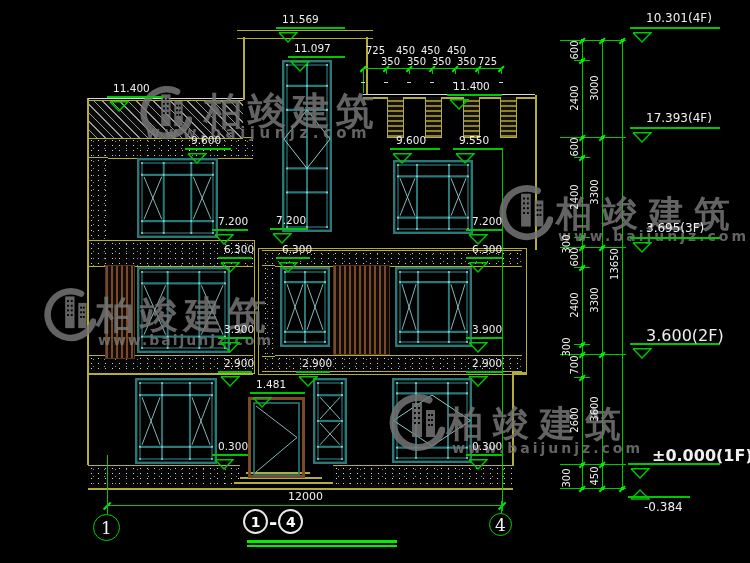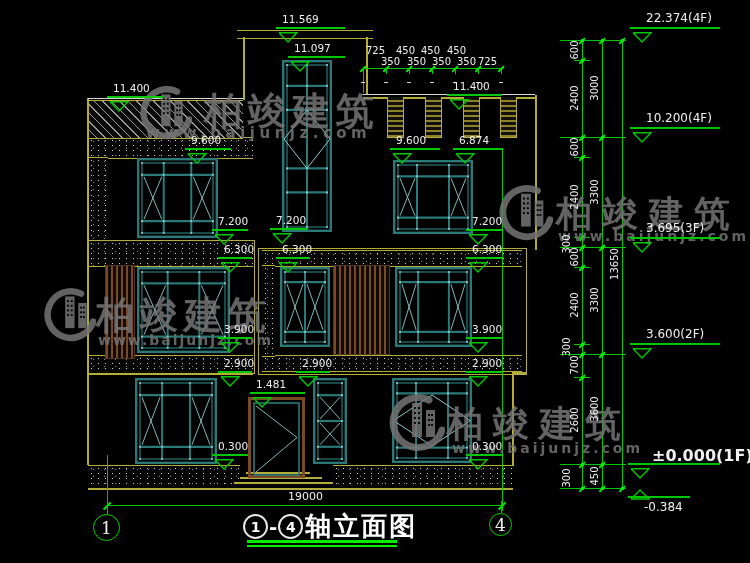--- a/index.html
+++ b/index.html
@@ -457,21 +457,21 @@
       </div>
       <div class="abs marker" style="left: 390px; top: 148px; width: 50px;">
         <div class="abs gline" style="left: 0px; top: 0px; width: 100%; height: 1.5px;"></div>
         <div class="abs dimtext" style="left: 6px; top: -13px; font-size: 10.5px;">9.600</div>
         <div class="abs" style="left: 2px; top: 1.5px; width: 20px; height: 11px;"><svg width="20" height="11">
             <polyline points="1,0.8 19,0.8 10,10 1,0.8" fill="none" stroke="#00c800" stroke-width="1.4"></polyline>
           </svg></div>
       </div>
       <div class="abs marker" style="left: 453px; top: 148px; width: 49px;">
         <div class="abs gline" style="left: 0px; top: 0px; width: 100%; height: 1.5px;"></div>
-        <div class="abs dimtext" style="left: 6px; top: -13px; font-size: 10.5px;">6.874</div>
+        <div class="abs dimtext" style="left: 6px; top: -13px; font-size: 10.5px;">9.550</div>
         <div class="abs" style="left: 2px; top: 1.5px; width: 20px; height: 11px;"><svg width="20" height="11">
             <polyline points="1,0.8 19,0.8 10,10 1,0.8" fill="none" stroke="#00c800" stroke-width="1.4"></polyline>
           </svg></div>
       </div>
       <div class="abs marker" style="left: 212px; top: 229px; width: 36px;">
         <div class="abs gline" style="left: 0px; top: 0px; width: 100%; height: 1.5px;"></div>
         <div class="abs dimtext" style="left: 6px; top: -13px; font-size: 10.5px;">7.200</div>
         <div class="abs" style="left: 2px; top: 1.5px; width: 20px; height: 11px;"><svg width="20" height="11">
             <polyline points="1,0.8 19,0.8 10,10 1,0.8" fill="none" stroke="#00c800" stroke-width="1.4"></polyline>
           </svg></div>
@@ -562,42 +562,42 @@
       </div>
       <div class="abs marker" style="left: 466px; top: 454px; width: 36px;">
         <div class="abs gline" style="left: 0px; top: 0px; width: 100%; height: 1.5px;"></div>
         <div class="abs dimtext" style="left: 6px; top: -13px; font-size: 10.5px;">0.300</div>
         <div class="abs" style="left: 2px; top: 1.5px; width: 20px; height: 11px;"><svg width="20" height="11">
             <polyline points="1,0.8 19,0.8 10,10 1,0.8" fill="none" stroke="#00c800" stroke-width="1.4"></polyline>
           </svg></div>
       </div>
       <div class="abs marker" style="left: 630px; top: 27px; width: 90px;">
         <div class="abs gline" style="left: 0px; top: 0px; width: 100%; height: 1.5px;"></div>
-        <div class="abs dimtext" style="left: 16px; top: -15px; font-size: 12px;">22.374(4F)</div>
+        <div class="abs dimtext" style="left: 16px; top: -15px; font-size: 12px;">10.301(4F)</div>
         <div class="abs" style="left: 2px; top: 1.5px; width: 20px; height: 11px;"><svg width="20" height="11">
             <polyline points="1,0.8 19,0.8 10,10 1,0.8" fill="none" stroke="#00c800" stroke-width="1.4"></polyline>
           </svg></div>
       </div>
       <div class="abs marker" style="left: 630px; top: 127px; width: 90px;">
         <div class="abs gline" style="left: 0px; top: 0px; width: 100%; height: 1.5px;"></div>
-        <div class="abs dimtext" style="left: 16px; top: -15px; font-size: 12px;">10.200(4F)</div>
+        <div class="abs dimtext" style="left: 16px; top: -15px; font-size: 12px;">17.393(4F)</div>
         <div class="abs" style="left: 2px; top: 1.5px; width: 20px; height: 11px;"><svg width="20" height="11">
             <polyline points="1,0.8 19,0.8 10,10 1,0.8" fill="none" stroke="#00c800" stroke-width="1.4"></polyline>
           </svg></div>
       </div>
       <div class="abs marker" style="left: 630px; top: 237px; width: 90px;">
         <div class="abs gline" style="left: 0px; top: 0px; width: 100%; height: 1.5px;"></div>
         <div class="abs dimtext" style="left: 16px; top: -15px; font-size: 12px;">3.695(3F)</div>
         <div class="abs" style="left: 2px; top: 1.5px; width: 20px; height: 11px;"><svg width="20" height="11">
             <polyline points="1,0.8 19,0.8 10,10 1,0.8" fill="none" stroke="#00c800" stroke-width="1.4"></polyline>
           </svg></div>
       </div>
       <div class="abs marker" style="left: 630px; top: 343px; width: 90px;">
         <div class="abs gline" style="left: 0px; top: 0px; width: 100%; height: 1.5px;"></div>
-        <div class="abs dimtext" style="left: 16px; top: -15px; font-size: 12px;">3.600(2F)</div>
+        <div class="abs dimtext" style="left: 16px; top: -15px; font-size: 16px;">3.600(2F)</div>
         <div class="abs" style="left: 2px; top: 1.5px; width: 20px; height: 11px;"><svg width="20" height="11">
             <polyline points="1,0.8 19,0.8 10,10 1,0.8" fill="none" stroke="#00c800" stroke-width="1.4"></polyline>
           </svg></div>
       </div>
       <div class="abs marker" style="left: 628px; top: 463px; width: 92px;">
         <div class="abs gline" style="left: 0px; top: 0px; width: 100%; height: 1.5px;"></div>
         <div class="abs dimtext" style="left: 24px; top: -15px; font-size: 16px; font-weight: bold;">±0.000(1F)</div>
         <div class="abs" style="left: 2px; top: 1.5px; width: 20px; height: 11px;"><svg width="20" height="11">
             <polyline points="1,0.8 19,0.8 10,10 1,0.8" fill="none" stroke="#00c800" stroke-width="1.4"></polyline>
           </svg></div>
@@ -719,21 +719,20 @@
       <div class="abs vtext lab" style="left: 595px; top: 476px;">450</div>
       <div class="abs vtext lab" style="left: 615px; top: 264px;">13650</div>
       <div class="abs gline" style="left: 107px; top: 502px; width: 1.2px; height: 12px;"></div>
       <div class="abs gline" style="left: 501px; top: 501px; width: 1.2px; height: 12px;"></div>
     </div>
 
   <div id="title-block">
     <span class="tcirc">1</span>
     <span class="tdash">-</span>
     <span class="tcirc">4</span>
-    <span class="tname">轴立面图</span>
   </div>
   <div class="abs brightg" style="left:247px;top:540px;width:150px;height:3px;"></div>
   <div class="abs brightg" style="left:247px;top:545px;width:150px;height:2px;"></div>
 
-  <div class="abs dimtext lab" style="left:288px;top:491px;font-size:11px;">19000</div>
+  <div class="abs dimtext lab" style="left:288px;top:491px;font-size:11px;">12000</div>
 <div class="abs bubble" style="left: 93px; top: 514px; width: 25px; height: 25px;">1</div>
     <div class="abs bubble" style="left: 489px; top: 513px; width: 21px; height: 21px;">4</div>
   </div>
 
 </body></html>

